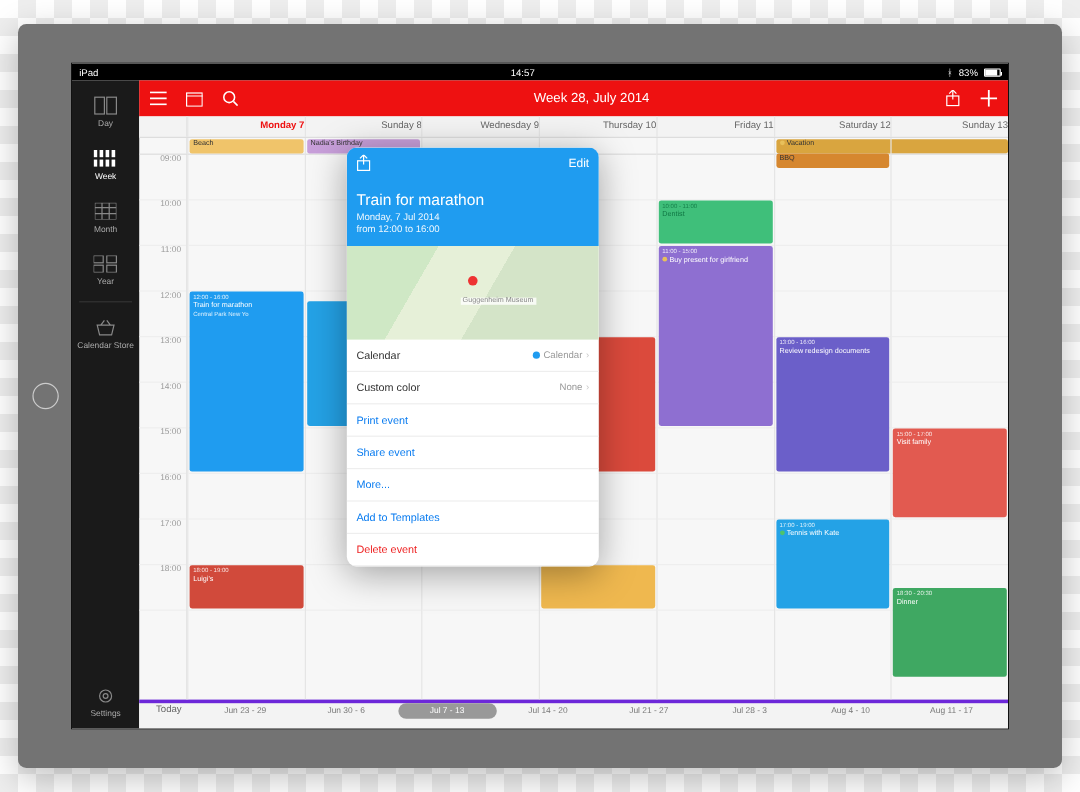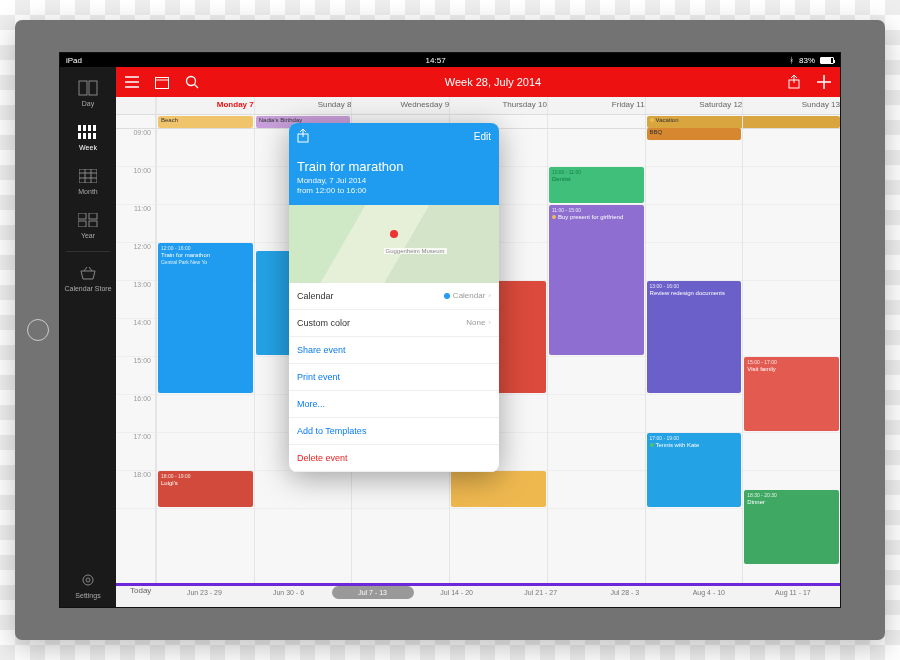--- a/index.html
+++ b/index.html
@@ -373,22 +373,22 @@
               <div class="cell">
                 <span>Calendar</span>
                 <span class="v"><span class="dot"></span> Calendar <span class="chev">›</span></span>
               </div>
               <div class="cell">
                 <span>Custom color</span>
                 <span class="v">None <span class="chev">›</span></span>
               </div>
             </div>
           <div id="popacts">
+              <div class="act">Print event</div>
               <div class="act">Share event</div>
-              <div class="act">Print event</div>
               <div class="act">More...</div>
               <div class="act">Add to Templates</div>
             </div>
           <div class="act del">Delete event</div>
         </div>
       </div>
     </div>
   </div>
 </div>
 

